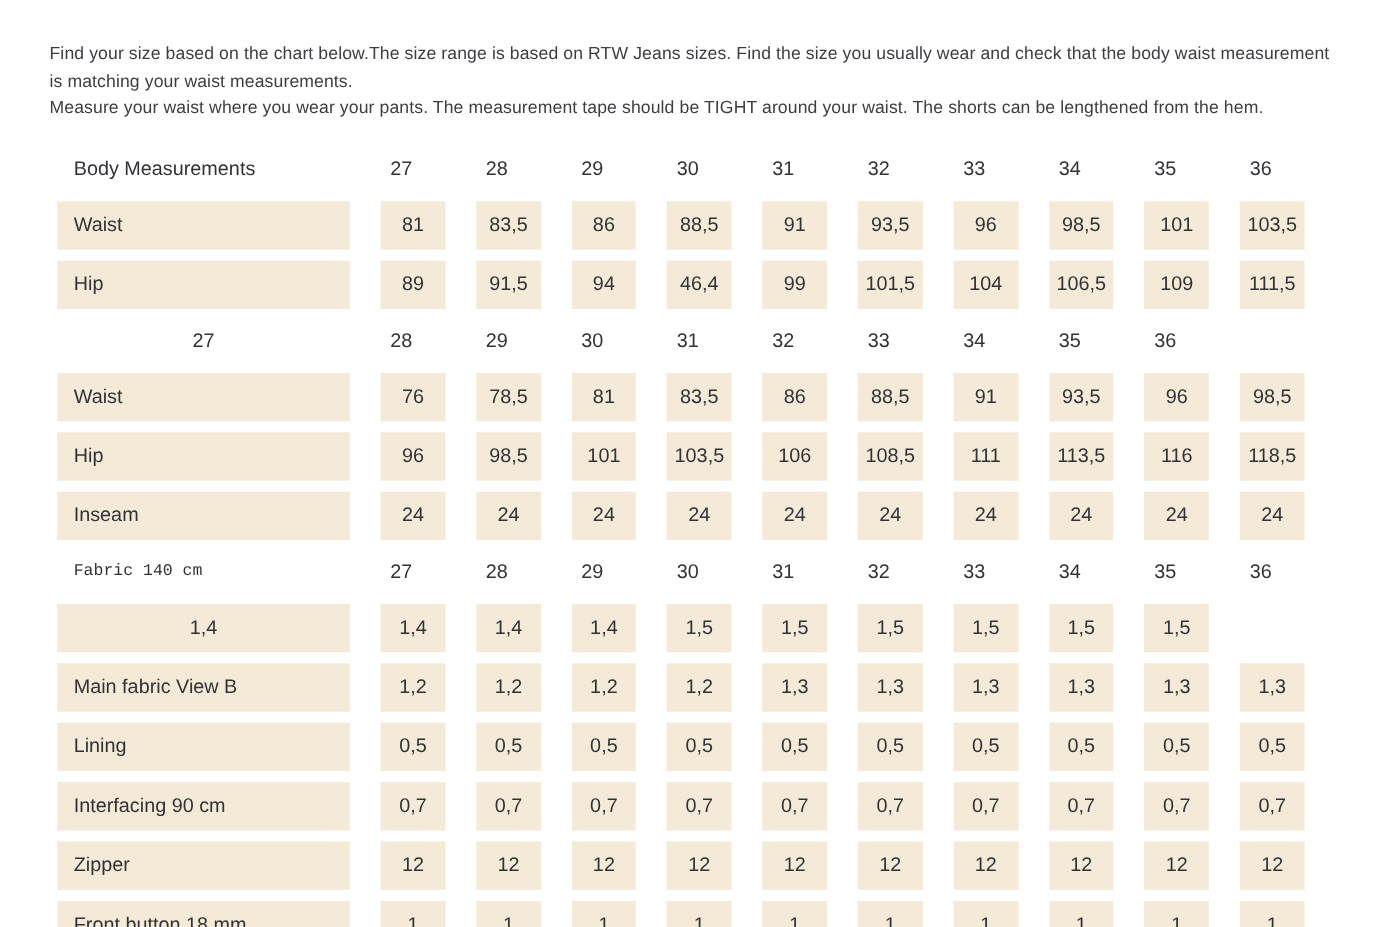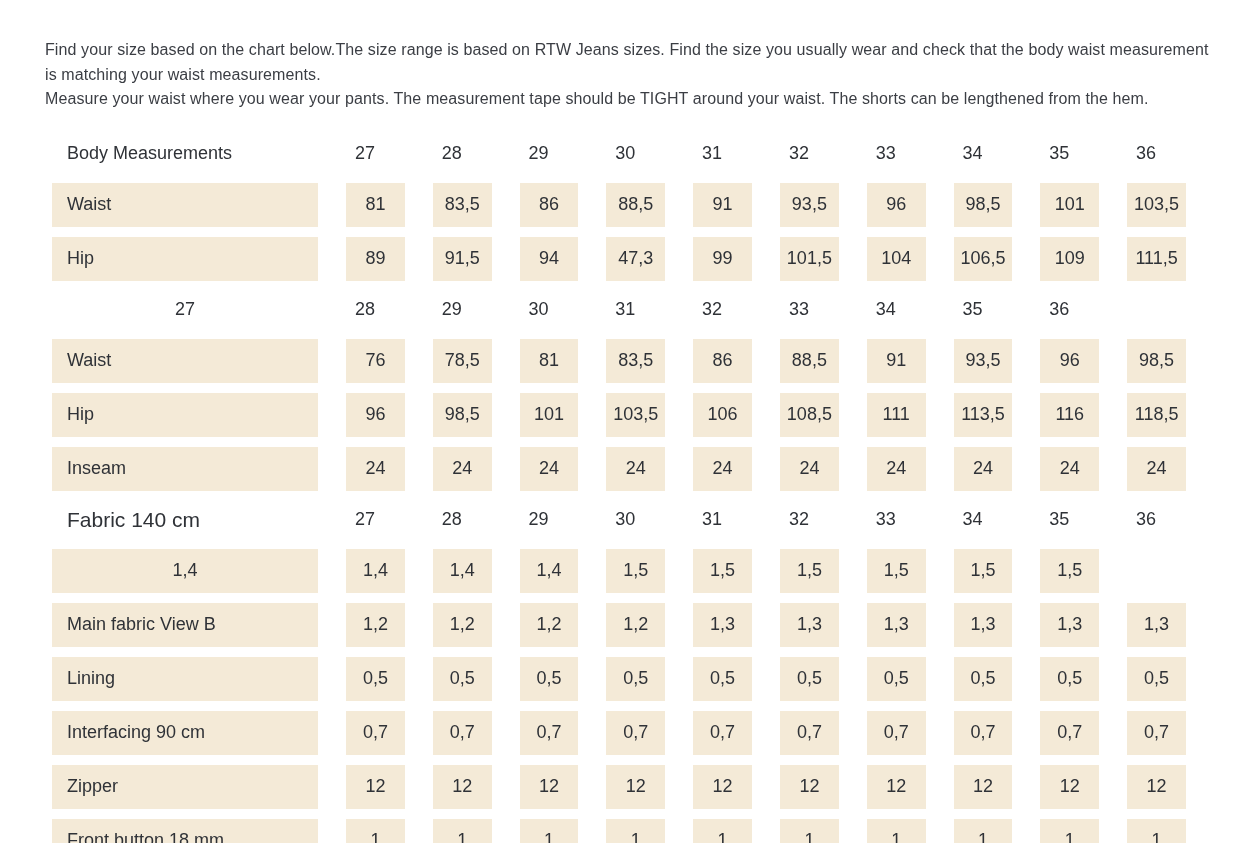--- a/index.html
+++ b/index.html
@@ -56,21 +56,22 @@
   }
   .row.data .cell {
     background: #f4ead7;
   }
   .cell.label {
     justify-content: flex-start;
     padding-left: 15px;
     text-align: center;
   }
   .row.small-label .cell.label {
-    font-size: 21px;
+    font-size: 15px;
+    font-family: Liberation Mono, monospace;
   }
 </style>
 </head>
 <body>
 
 <div class="page">
 
 
   <div class="intro">
     <p>Find your size based on the chart below.The size range is based on RTW Jeans sizes. Find the size you usually wear and check that the body waist measurement is matching your waist measurements.</p>
@@ -102,21 +103,21 @@
         <div class="cell value">96</div>
         <div class="cell value">98,5</div>
         <div class="cell value">101</div>
         <div class="cell value">103,5</div>
       </div>
       <div class="row data">
         <div class="cell label">Hip</div>
         <div class="cell value">89</div>
         <div class="cell value">91,5</div>
         <div class="cell value">94</div>
-        <div class="cell value">47,3</div>
+        <div class="cell value">46,4</div>
         <div class="cell value">99</div>
         <div class="cell value">101,5</div>
         <div class="cell value">104</div>
         <div class="cell value">106,5</div>
         <div class="cell value">109</div>
         <div class="cell value">111,5</div>
       </div>
       <div class="row header">
         <div class="cell value">27</div>
         <div class="cell value">28</div>

